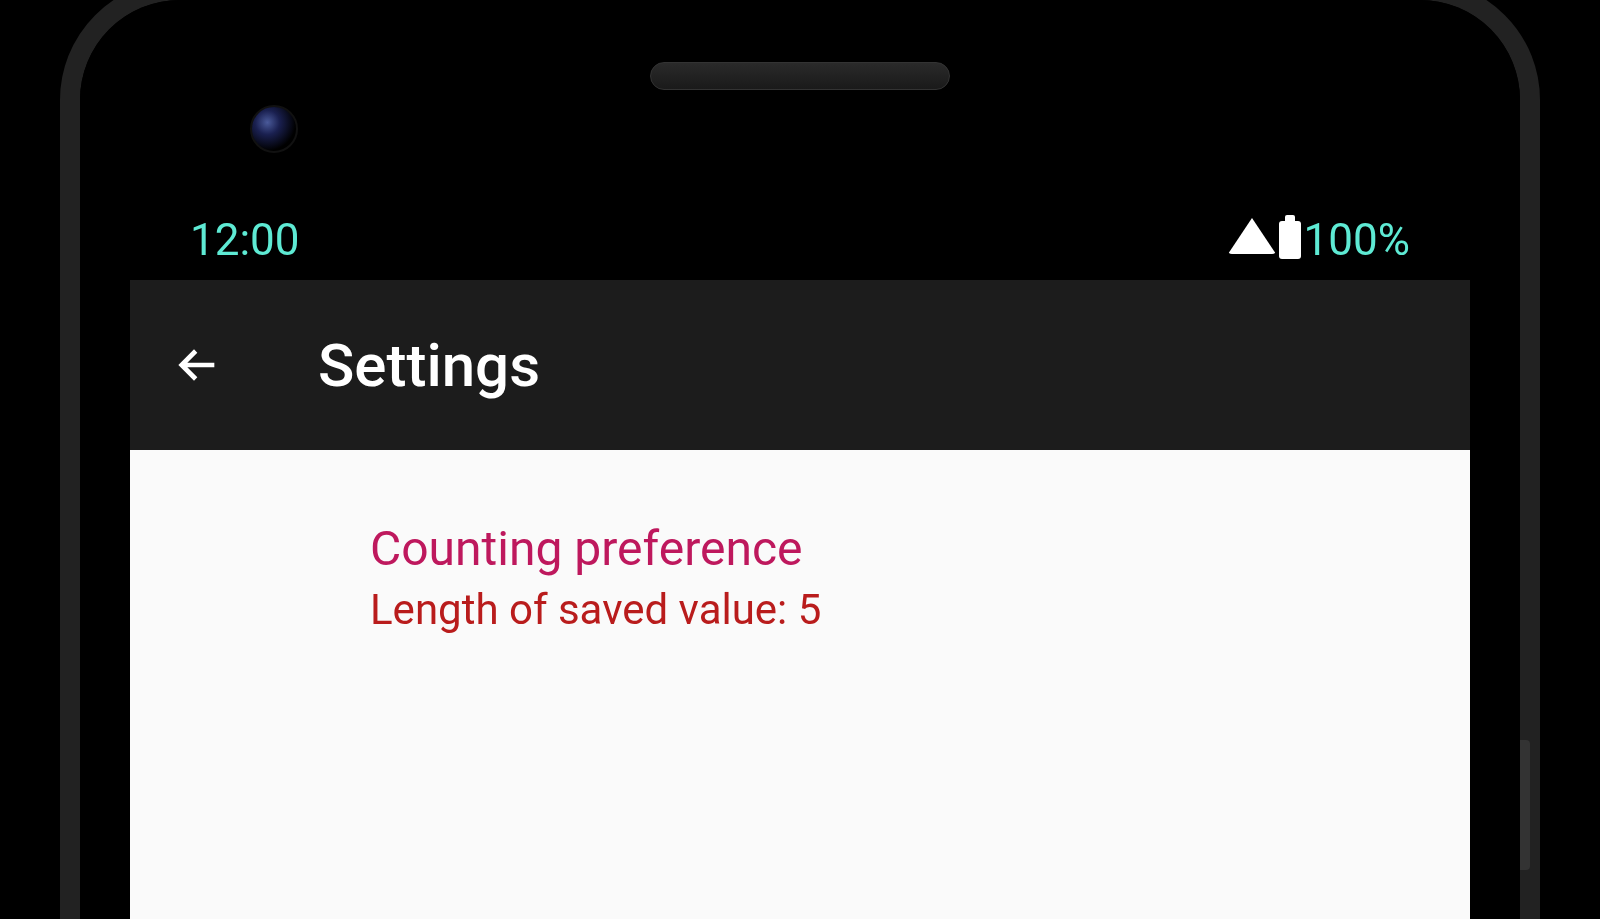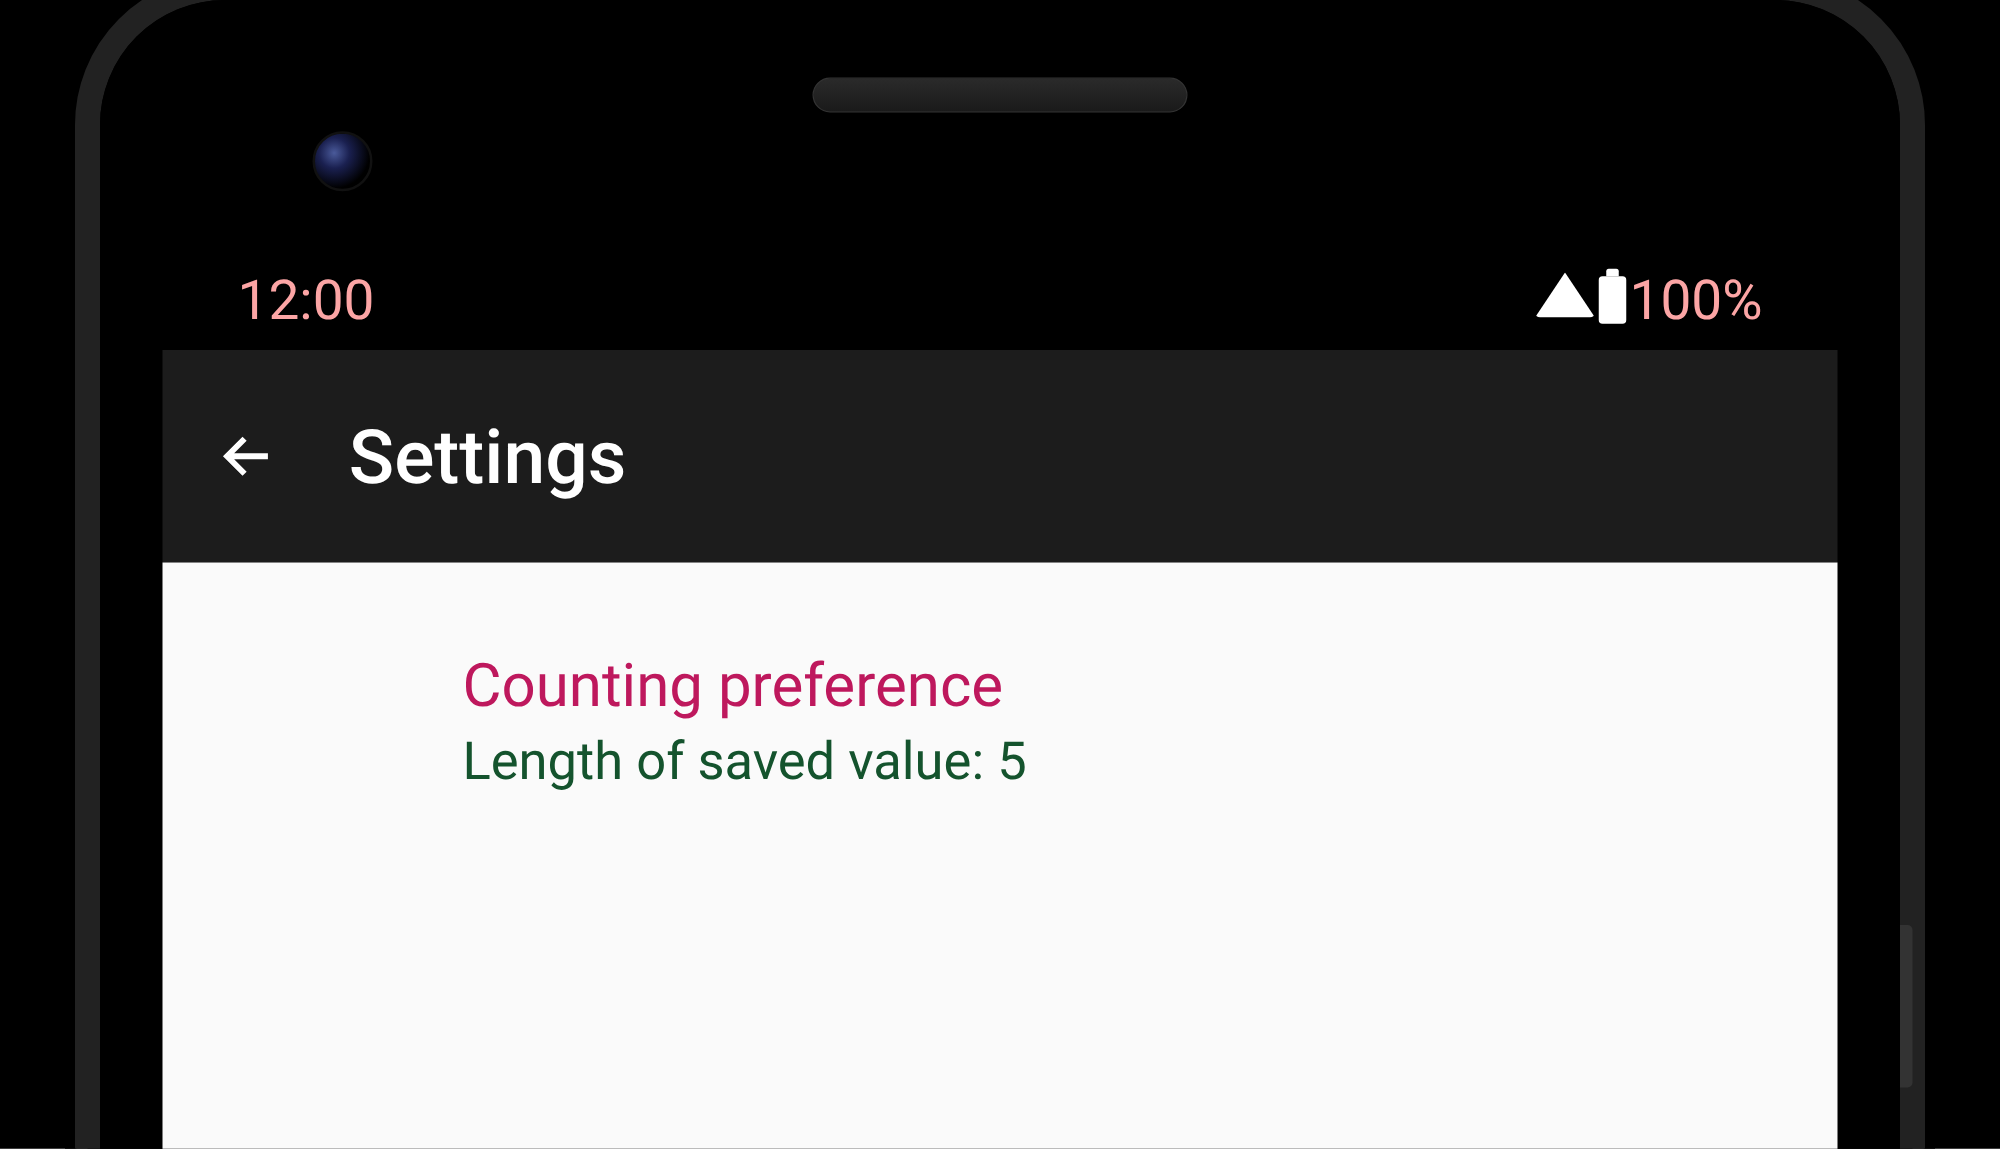--- a/index.html
+++ b/index.html
@@ -66,21 +66,21 @@
       display: flex;
       flex-direction: column;
     }
     .status-bar {
       height: 80px;
       background: #000;
       display: flex;
       align-items: center;
       justify-content: space-between;
       padding: 0 60px;
-      color: #fca5a5;
+      color: #5eead4;
     }
     .status-time {
       font-size: 44px;
       font-weight: 400;
     }
     .status-icons {
       display: flex;
       align-items: center;
       gap: 3px;
       font-size: 44px;
@@ -113,21 +113,21 @@
       height: 6px;
       background: #fff;
       border-radius: 2px 2px 0 0;
     }
     .app-bar {
       height: 170px;
       background: #1c1c1c;
       display: flex;
       align-items: center;
       padding: 0 40px;
-      gap: 53px;
+      gap: 92px;
     }
     .back-arrow {
       width: 56px;
       height: 56px;
       display: flex;
       align-items: center;
       justify-content: center;
       cursor: pointer;
     }
     .back-arrow svg {
@@ -152,21 +152,21 @@
       cursor: pointer;
     }
     .pref-title {
       font-size: 48px;
       color: #be185d;
       font-weight: 400;
       margin-bottom: 8px;
     }
     .pref-summary {
       font-size: 42px;
-      color: #14532d;
+      color: #b91c1c;
       font-weight: 400;
     }
     .power-button {
       position: absolute;
       right: -10px;
       top: 740px;
       width: 10px;
       height: 130px;
       background: #333;
       border-radius: 0 4px 4px 0;

